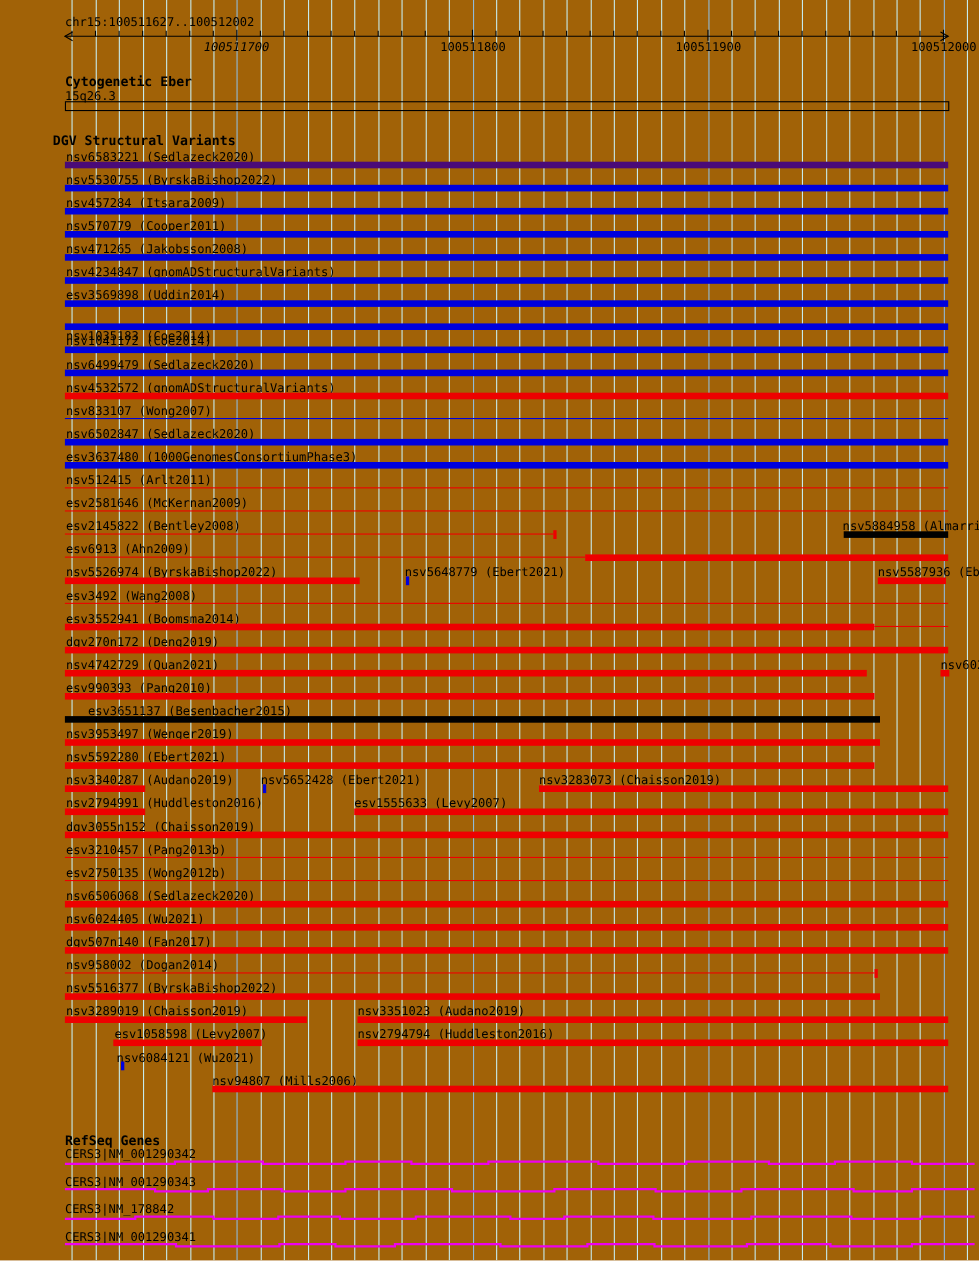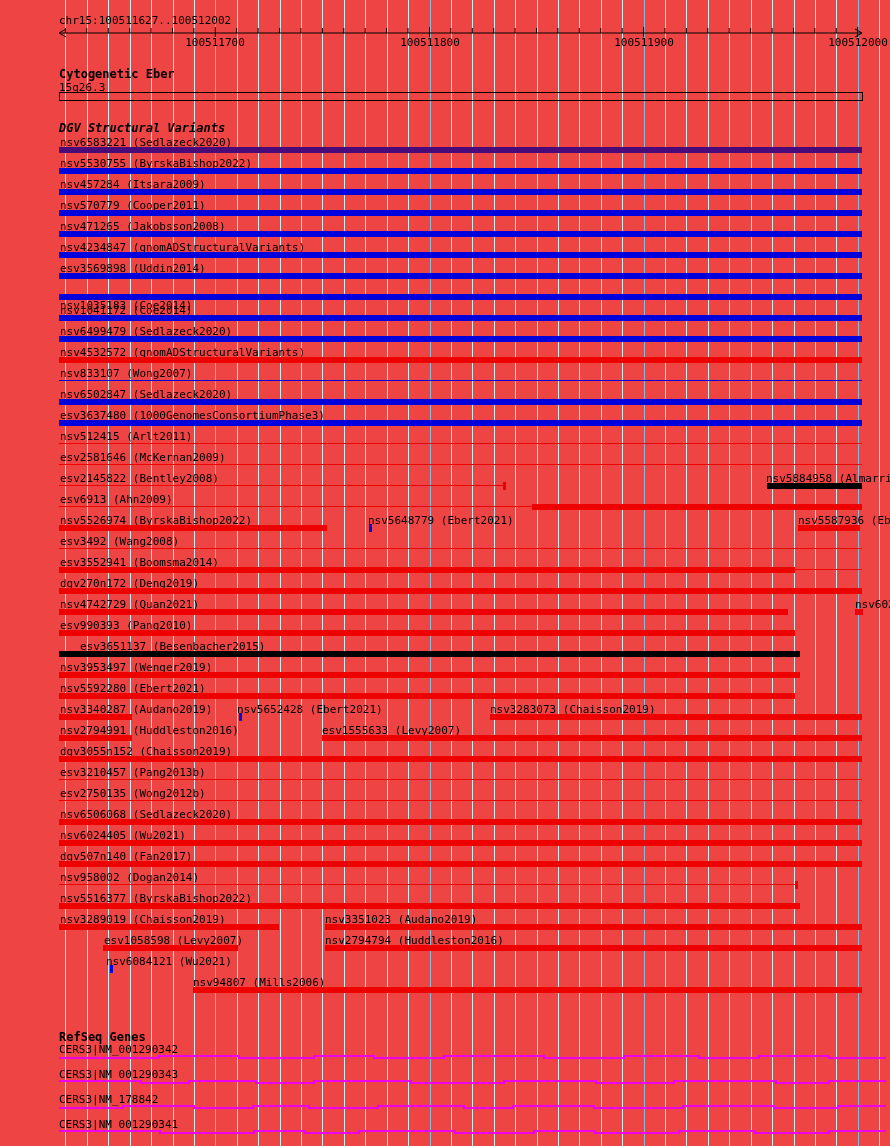--- a/index.html
+++ b/index.html
@@ -1,18 +1,18 @@
 <!DOCTYPE html>
 <html><head>
 <meta charset="utf-8">
 <style>
   html,body{margin:0;padding:0;background:#fff;}
   #screen{
     position:relative;width:890px;height:1146px;overflow:hidden;
-    background:#ef4444;font-family:"DejaVu Sans Mono",monospace;
+    background:#a16207;font-family:"DejaVu Sans Mono",monospace;
   }
   .gridline{position:absolute;top:0;bottom:0;width:1px;}
   .lbl{position:absolute;font:11px "DejaVu Sans Mono",monospace;color:#000;white-space:pre;line-height:11px;}
   .hdr{position:absolute;font:bold 12px "DejaVu Sans Mono",monospace;color:#000;white-space:pre;line-height:12px;}
   .bar{position:absolute;height:6px;}
   .hline{position:absolute;height:1px;}
   .vtick{position:absolute;width:3px;height:8px;}
   .ruler-label{position:absolute;font:11px "DejaVu Sans Mono",monospace;color:#000;width:70px;text-align:center;line-height:11px;}
   .cytobox{position:absolute;left:59px;width:802px;top:92px;height:7px;border:1px solid #000;background:transparent;}
   svg{position:absolute;display:block;}
@@ -102,31 +102,31 @@
       <line x1="707.8" y1="6" x2="707.8" y2="11" stroke="#000000"></line>
       <line x1="729.2" y1="6" x2="729.2" y2="11" stroke="#000000"></line>
       <line x1="750.7" y1="6" x2="750.7" y2="11" stroke="#000000"></line>
       <line x1="772.1" y1="6" x2="772.1" y2="11" stroke="#000000"></line>
       <line x1="793.5" y1="6" x2="793.5" y2="11" stroke="#000000"></line>
       <line x1="814.9" y1="6" x2="814.9" y2="11" stroke="#000000"></line>
       <line x1="836.3" y1="6" x2="836.3" y2="11" stroke="#000000"></line>
       <line x1="857.7" y1="5" x2="857.7" y2="15" stroke="#000000"></line>
     </svg>
   <div id="ruler-labels">
-      <div class="ruler-label" style="left: 180px; top: 37px;">100511700</div>
+      <div class="ruler-label" style="left: 180px; top: 37px; font-style: italic;">100511700</div>
       <div class="ruler-label" style="left: 395px; top: 37px;">100511800</div>
       <div class="ruler-label" style="left: 609px; top: 37px;">100511900</div>
       <div class="ruler-label" style="left: 823px; top: 37px;">100512000</div>
     </div>
 
   <div class="hdr" style="left:59px;top:68px;">Cytogenetic Eber</div>
   <div class="lbl" style="left:59px;top:82px;">15q26.3</div>
   <div class="cytobox"></div>
 
-  <div class="hdr" style="left:59px;top:122px;font-style:italic;">DGV Structural Variants</div>
+  <div class="hdr" style="left:48px;top:122px;">DGV Structural Variants</div>
   <div id="dgv-rows">
       <div class="lbl" style="left: 60px; top: 137px;">nsv6583221 (Sedlazeck2020)</div>
       <div class="bar" style="background: rgb(74, 10, 120); left: 59px; width: 803px; top: 147px;"></div>
       <div class="lbl" style="left: 60px; top: 158px;">nsv5530755 (ByrskaBishop2022)</div>
       <div class="bar" style="background: rgb(0, 0, 221); left: 59px; width: 803px; top: 168px;"></div>
       <div class="lbl" style="left: 60px; top: 179px;">nsv457284 (Itsara2009)</div>
       <div class="bar" style="background: rgb(0, 0, 221); left: 59px; width: 803px; top: 189px;"></div>
       <div class="lbl" style="left: 60px; top: 200px;">nsv570779 (Cooper2011)</div>
       <div class="bar" style="background: rgb(0, 0, 221); left: 59px; width: 803px; top: 210px;"></div>
       <div class="lbl" style="left: 60px; top: 221px;">nsv471265 (Jakobsson2008)</div>

